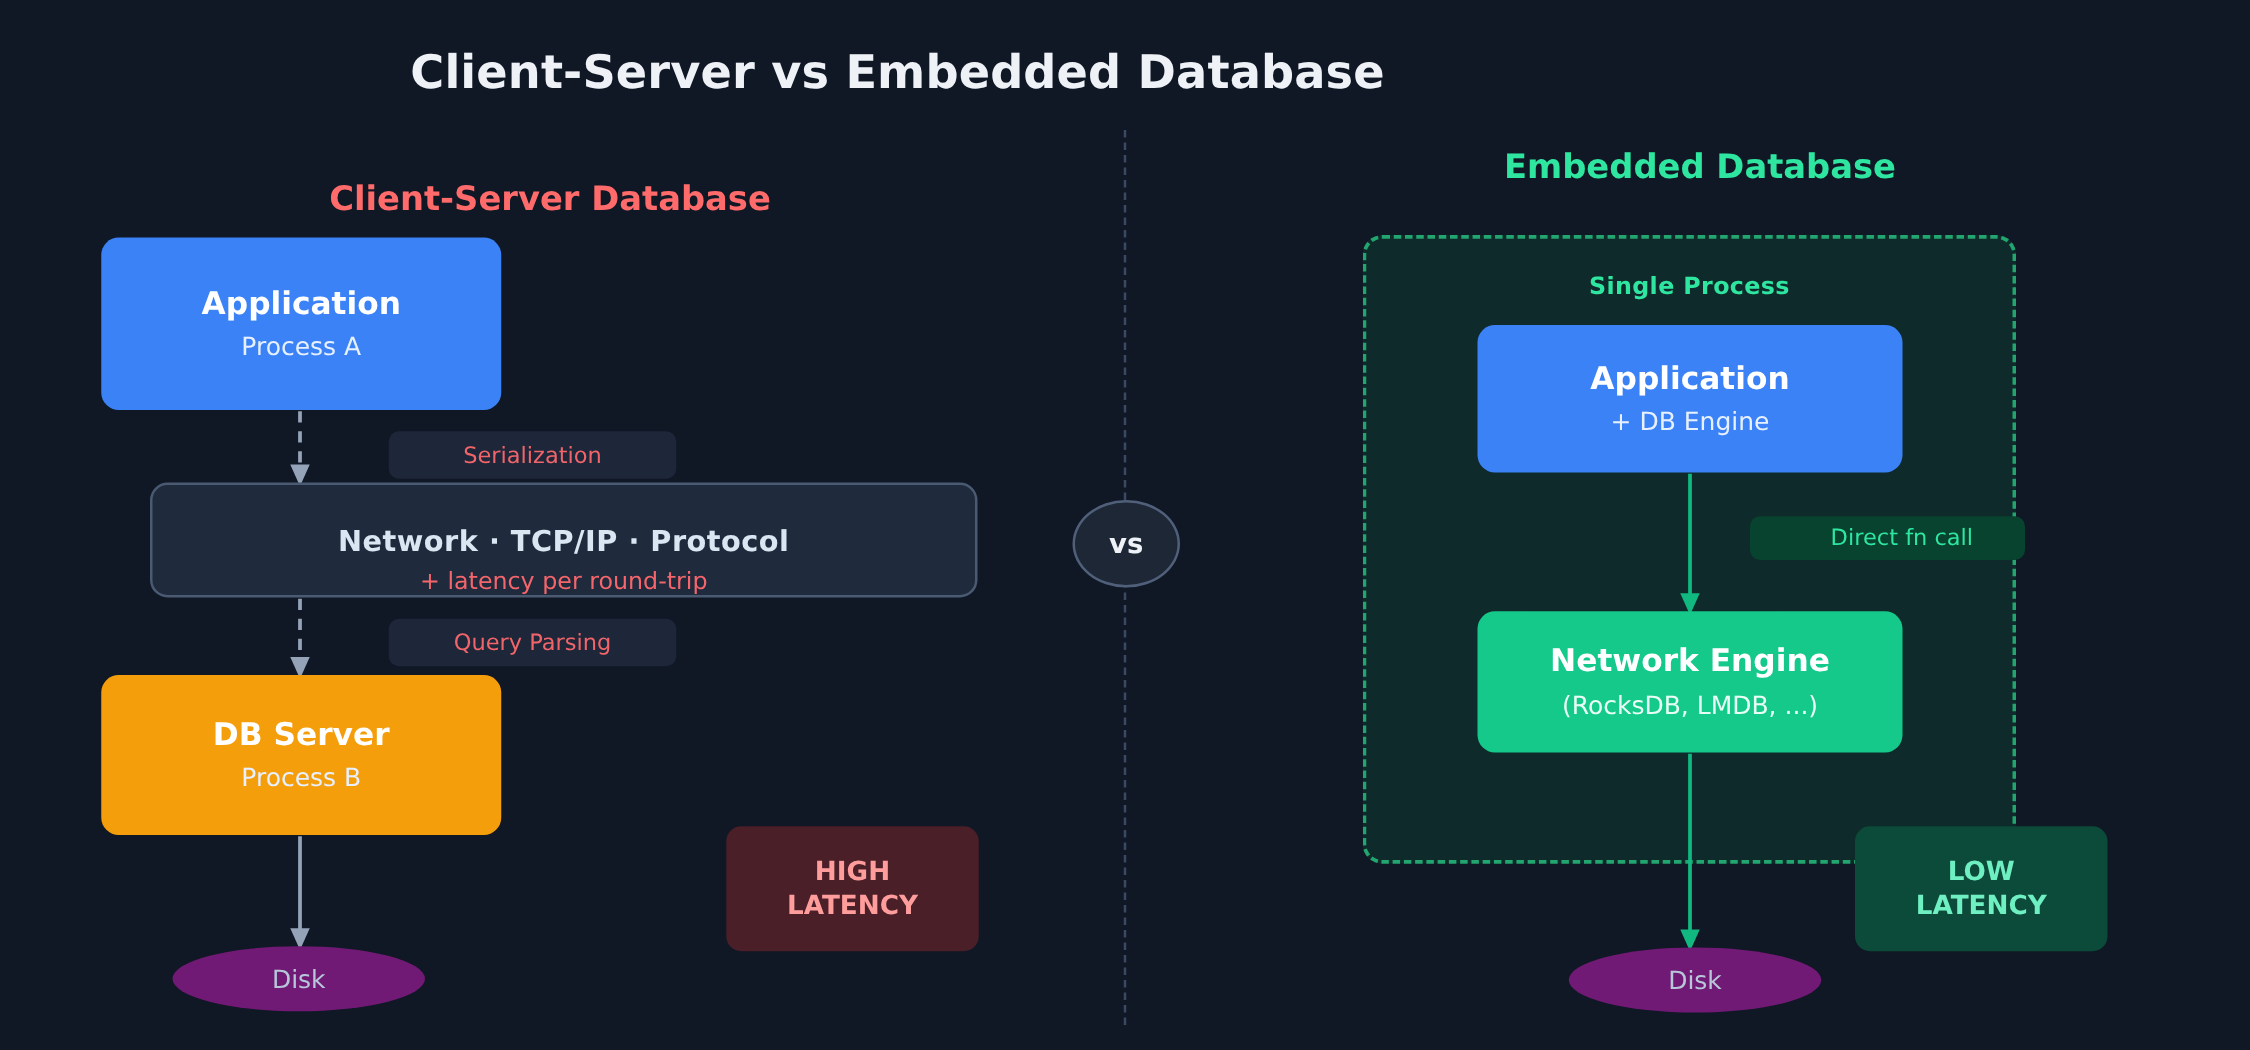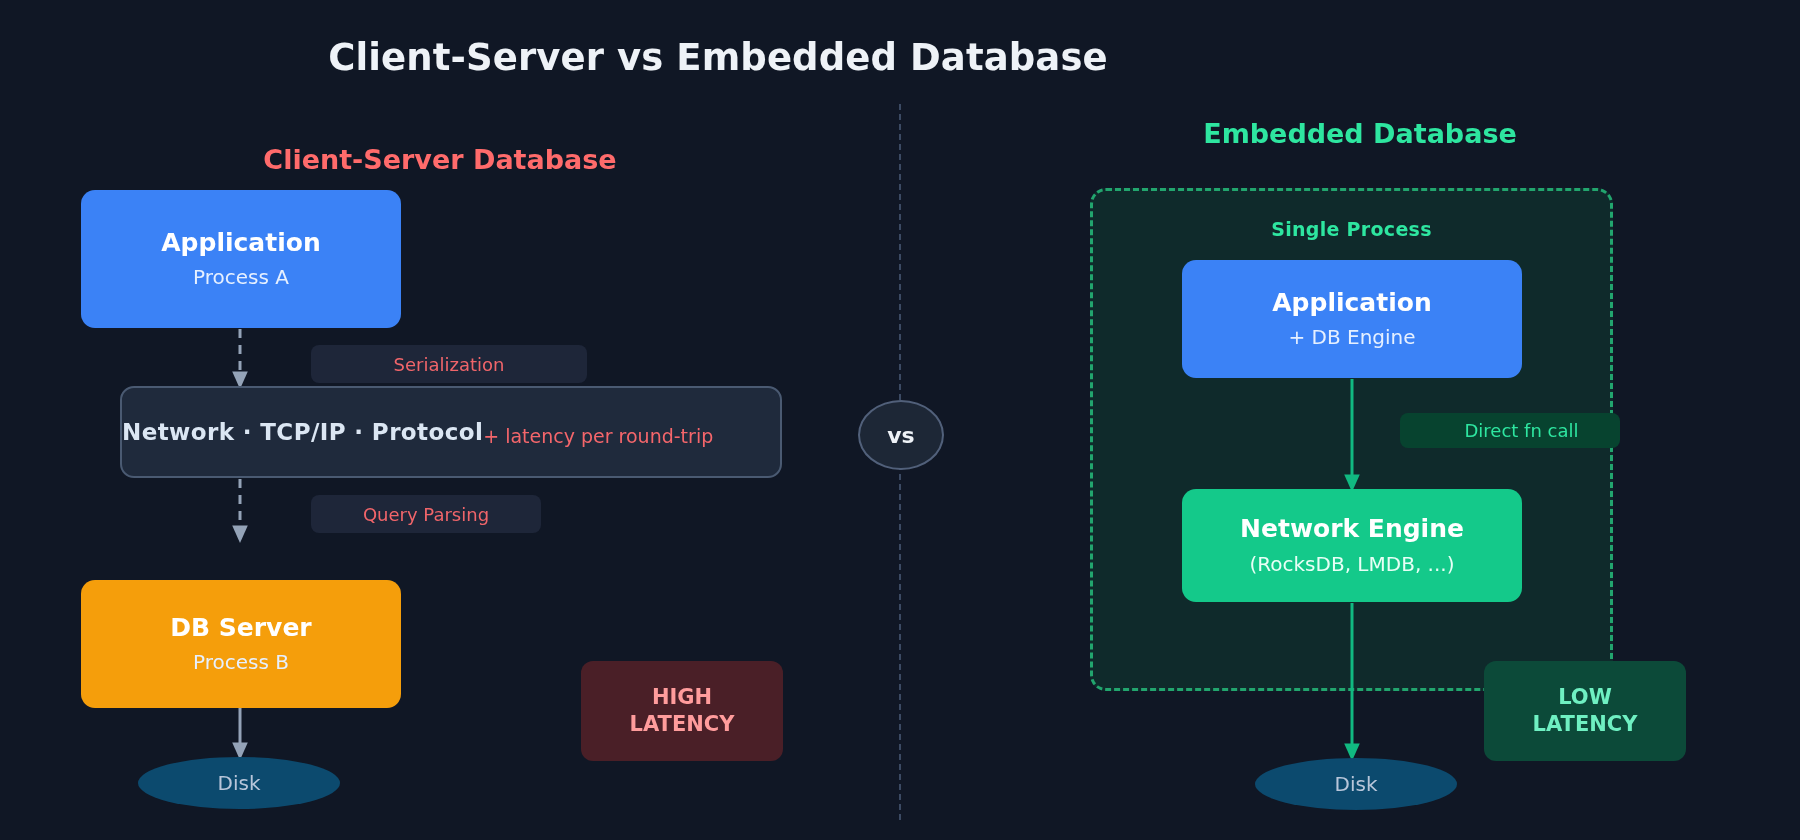--- a/index.html
+++ b/index.html
@@ -93,21 +93,20 @@
 
   #app-left {
     left: 81px; top: 190px;
     width: 320px; height: 138px;
     background: #3b82f6;
   }
   #db-server {
     left: 81px; top: 540px;
     width: 320px; height: 128px;
     background: #f59e0b;
-    margin-top: 40px;
   }
   #app-right {
     left: 1182px; top: 260px;
     width: 340px; height: 118px;
     background: #3b82f6;
   }
   #storage-engine {
     left: 1182px; top: 489px;
     width: 340px; height: 113px;
     background: #14c98a;
@@ -116,23 +115,23 @@
 
   
   #network-box {
     left: 120px; top: 386px;
     width: 662px; height: 92px;
     border-radius: 14px;
     background: #1f2a3c;
     border: 2px solid #4a5a72;
     box-sizing: border-box;
     display: flex;
-    flex-direction: row;
-    align-items: center;
-    justify-content: flex-start;
+    flex-direction: column;
+    align-items: center;
+    justify-content: flex-end;
   }
   #network-box .net-title {
     font-size: 23px;
     font-weight: bold;
     color: #dbe6f3;
     letter-spacing: 0.4px;
   }
   #network-box .net-sub {
     font-size: 19px;
     color: #f4666b;
@@ -149,21 +148,21 @@
     box-sizing: border-box;
   }
   .chip-red {
     background: #1e2639;
     color: #f0656a;
   }
   .chip-green {
     background: #07432f;
     color: #2ee6a0;
   }
-  #chip-serialization { left: 311px; top: 345px; width: 276px; height: 38px; }
+  #chip-serialization { left: 311px; top: 345px; width: 230px; height: 38px; }
   #chip-query-parsing { left: 311px; top: 495px; width: 230px; height: 38px; }
   #chip-direct-call   { left: 1400px; top: 413px; width: 220px; height: 35px; padding-left: 23px; }
 
   
   .latency {
     border-radius: 12px;
     display: flex;
     flex-direction: column;
     align-items: center;
     justify-content: center;
@@ -200,21 +199,21 @@
     text-align: center;
     font-size: 19px;
     font-weight: bold;
     color: #2ee6a0;
     letter-spacing: 0.3px;
   }
 
   
   .disk {
     border-radius: 50%;
-    background: #0c4a6e;
+    background: #701a75;
     display: flex;
     align-items: center;
     justify-content: center;
     color: #b8c6da;
     font-size: 20px;
   }
   #disk-left  { left: 138px;  top: 757px; width: 202px; height: 52px; }
   #disk-right { left: 1255px; top: 758px; width: 202px; height: 52px; }
 
   

